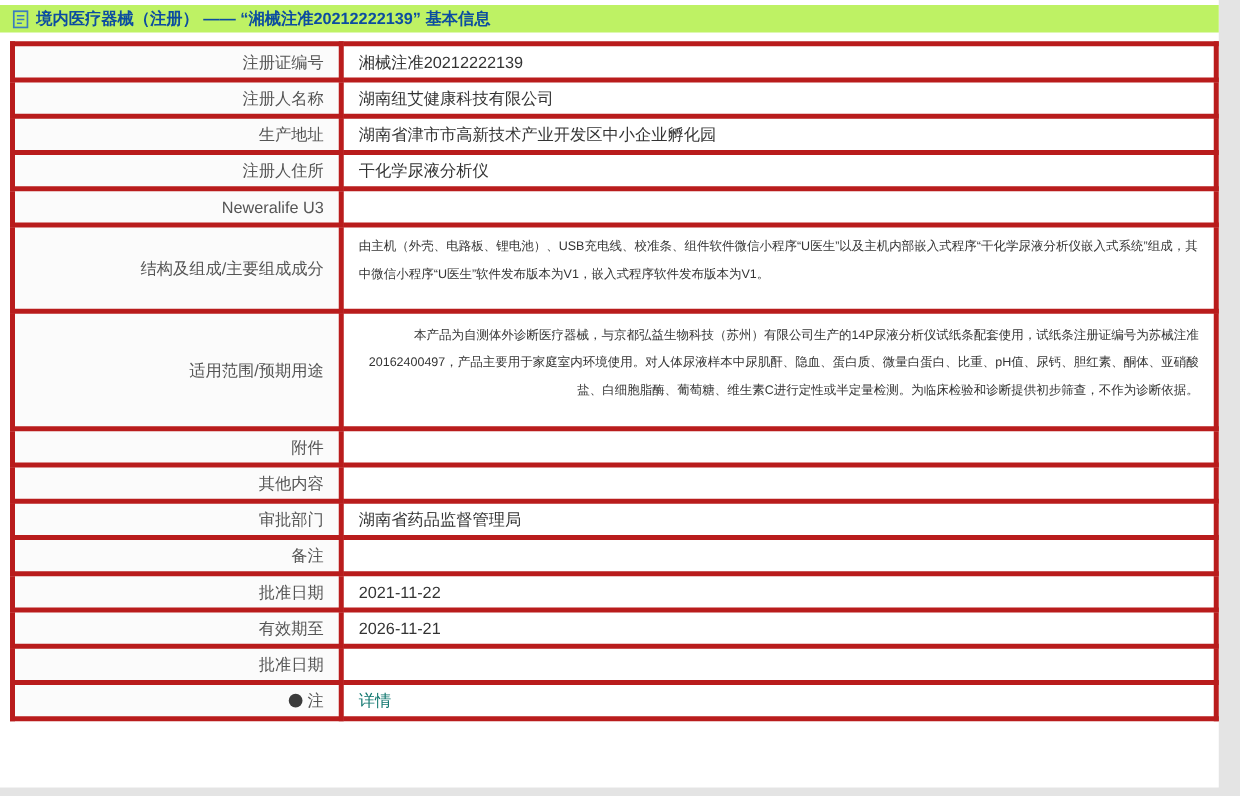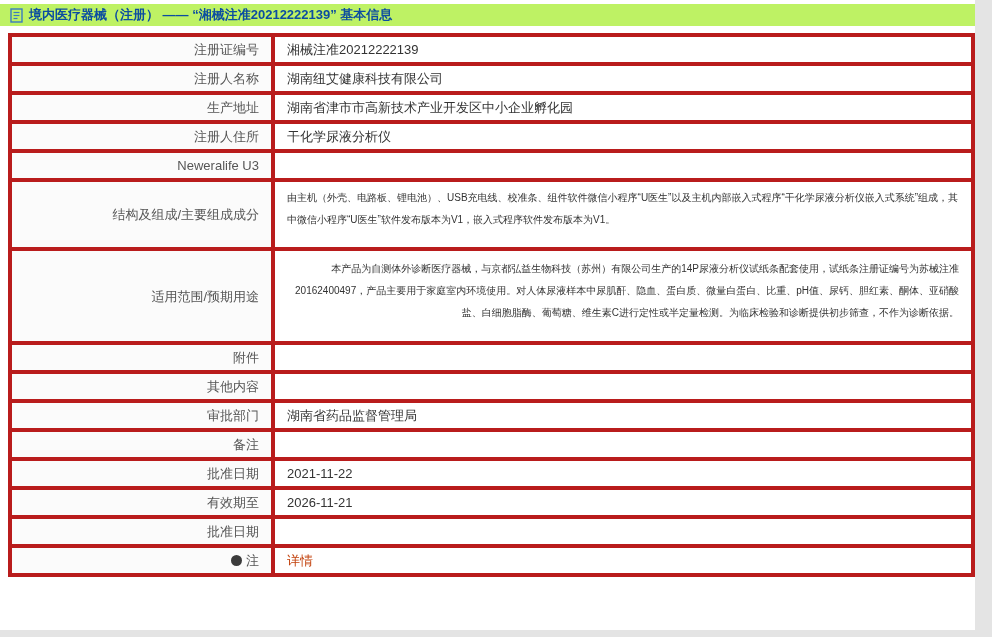--- a/index.html
+++ b/index.html
@@ -54,21 +54,21 @@
   td.val { color: #333333; }
   tr.tall td.val {
     font-size: 10px;
     line-height: 22px;
     padding-top: 5px;
     padding-bottom: 16px;
   }
   tr.tall-2 td { height: 56px; }
   tr.tall-4 td { height: 94px; text-align: right; }
   a.detail-link {
-    color: #c2410c;
+    color: #0f766e;
     text-decoration: none;
     cursor: pointer;
   }
   .note-dot {
     display: inline-block;
     width: 11px; height: 11px;
     border-radius: 50%;
     background: #3b3b3b;
     vertical-align: -1px;
     margin-right: 4px;

